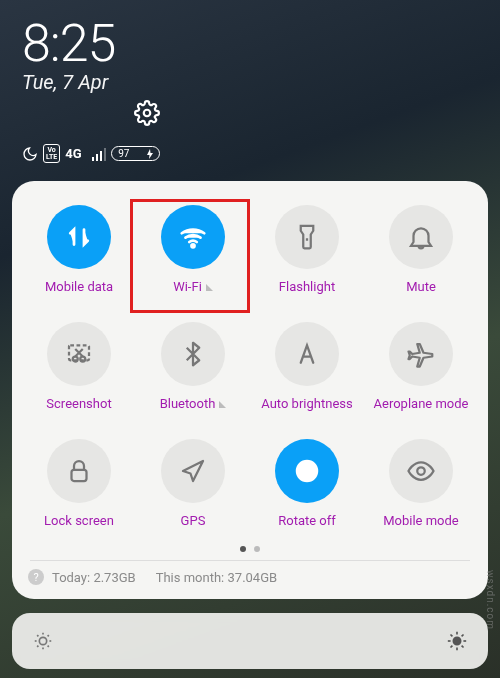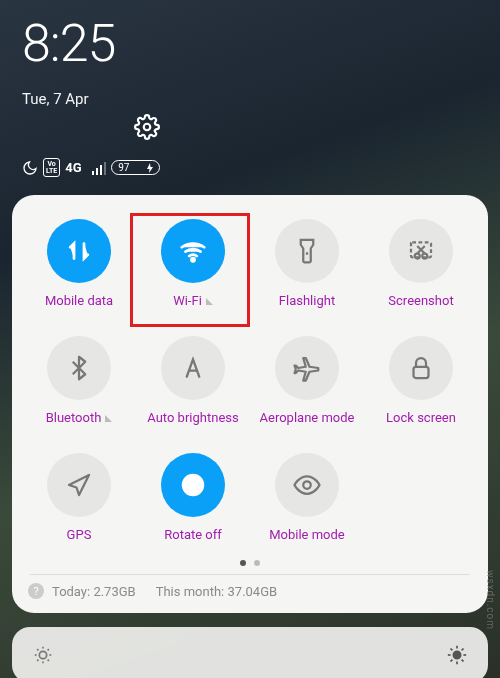--- a/index.html
+++ b/index.html
@@ -14,21 +14,21 @@
   }
   .status-bar {
     padding: 18px 22px 6px 22px;
     display: flex;
     justify-content: space-between;
     align-items: flex-start;
     flex-direction: column;
   }
   .clock-block { display: flex; flex-direction: column; }
   .clock-time { font-size: 52px; font-weight: 300; line-height: 1; letter-spacing: -1px; }
-  .clock-date { font-size: 15px; margin-top: 20px; font-weight: 400; opacity: .95; }
+  .clock-date { font-size: 20px; margin-top: 0; font-weight: 400; opacity: .95; font-style: italic; }
   .right-col { display: flex; flex-direction: column; align-items: flex-end; gap: 14px; padding-top:6px;}
   .settings-gear svg { width: 26px; height: 26px; }
   .status-icons { display: flex; align-items: center; gap: 5px; }
   .status-icons svg { display:block; }
   .panel {
     margin: 12px 12px 0 12px;
     background: #f5f5f3;
     border-radius: 22px;
     padding: 14px 10px 10px 10px;
     color: #555;
@@ -192,20 +192,31 @@
         <svg viewBox="0 0 24 24" fill="none" stroke="#777" stroke-width="1.8">
             <path d="M7 3h10v4l-2 3v10a1 1 0 0 1-1 1h-4a1 1 0 0 1-1-1V10L7 7V3z"></path>
             <line x1="12" y1="13" x2="12" y2="15"></line>
           </svg>
       </div>
       <div class="tile-label">
           <span>Flashlight</span>
         </div>
     </div>
 
+    <div class="tile">
+      <div class="tile-circle">
+        <svg viewBox="0 0 24 24" fill="none" stroke="#777" stroke-width="1.8">
+            <path d="M18 16v-5a6 6 0 1 0-12 0v5l-2 3h16z"></path>
+            <path d="M10 19a2 2 0 0 0 4 0"></path>
+          </svg>
+      </div>
+      <div class="tile-label">
+          <span>Mute</span>
+        </div>
+    </div>
 
     <div class="tile">
       <div class="tile-circle">
         <svg viewBox="0 0 24 24" fill="none" stroke="#777" stroke-width="1.8">
             <rect x="4" y="5" width="16" height="12" rx="1" stroke-dasharray="3 2"></rect>
             <circle cx="9" cy="16" r="2"></circle>
             <circle cx="15" cy="16" r="2"></circle>
             <path d="M9 14l6-6M15 14l-6-6"></path>
           </svg>
       </div>

